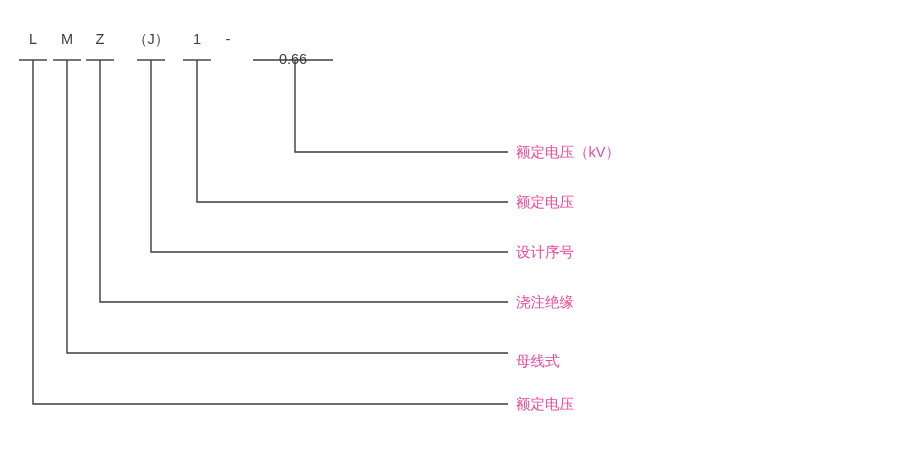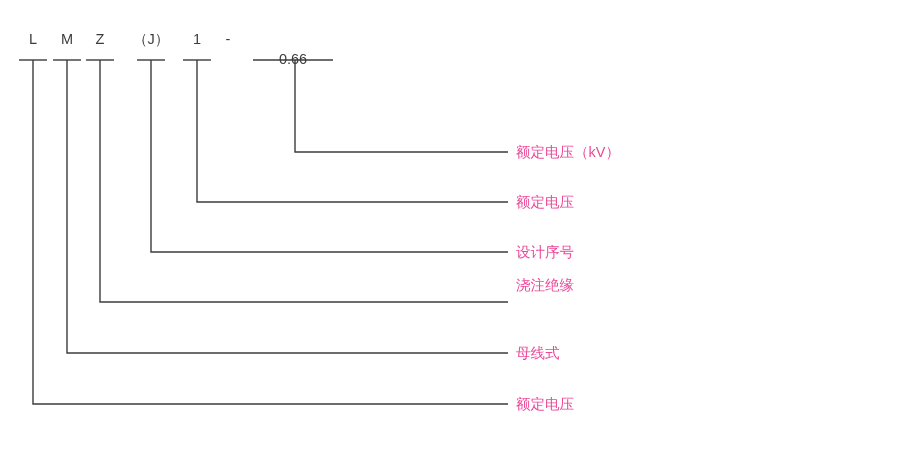--- a/index.html
+++ b/index.html
@@ -71,18 +71,18 @@
       <div class="code-char" style="left: 60px; top: 32px; width: 80px;">Z</div>
       <div class="code-char" style="left: 111px; top: 32px; width: 80px;">（J）</div>
       <div class="code-char" style="left: 157px; top: 32px; width: 80px;">1</div>
       <div class="code-char" style="left: 188px; top: 32px; width: 80px;">-</div>
       <div class="code-char" style="left: 253px; top: 32px; width: 80px; margin-top: 20px;">0.66</div>
     </div>
   <div id="label-col">
       <div class="leader-label" style="left: 516px; top: 145px;">额定电压（kV）</div>
       <div class="leader-label" style="left: 516px; top: 195px;">额定电压</div>
       <div class="leader-label" style="left: 516px; top: 245px;">设计序号</div>
-      <div class="leader-label" style="left: 516px; top: 278px;">浇注绝缘</div>
-      <div class="leader-label" style="left: 516px; top: 346px; text-align: right;">母线式</div>
+      <div class="leader-label" style="left: 516px; top: 295px;">浇注绝缘</div>
+      <div class="leader-label" style="left: 516px; top: 354px; text-align: right;">母线式</div>
       <div class="leader-label" style="left: 516px; top: 397px;">额定电压</div>
     </div>
 
 </div>
 
 </body></html>

